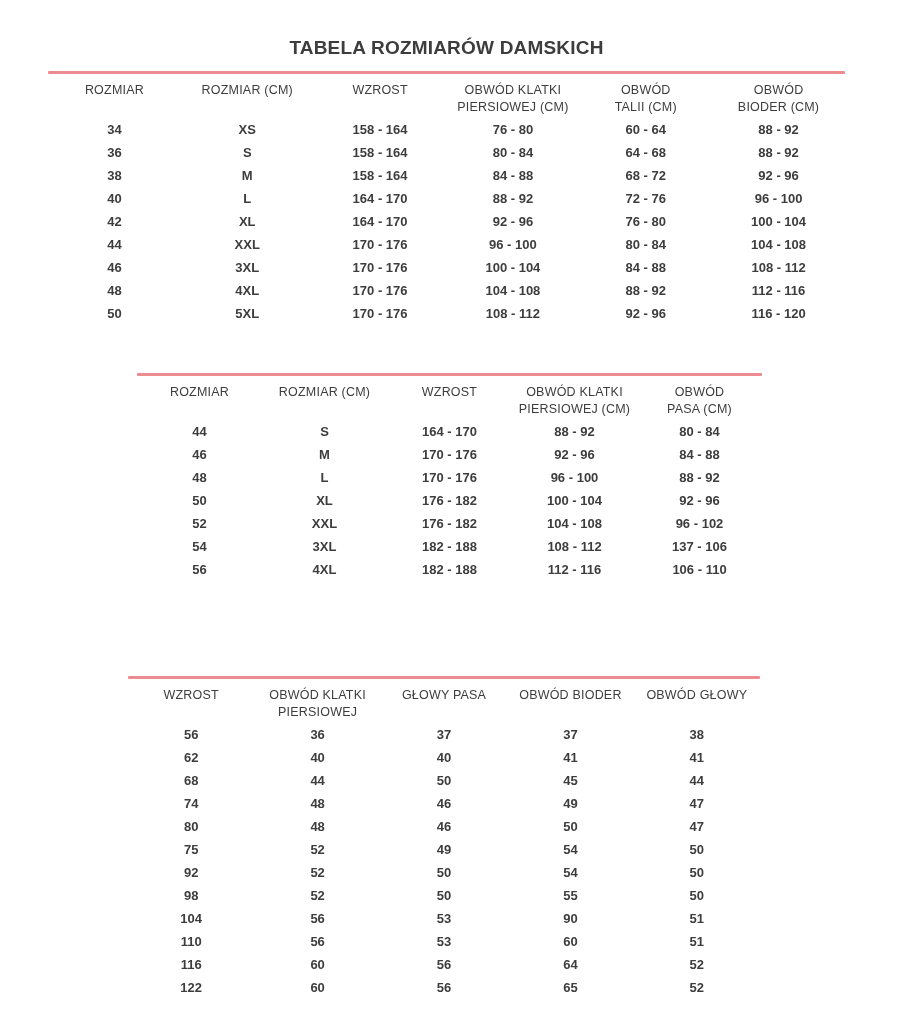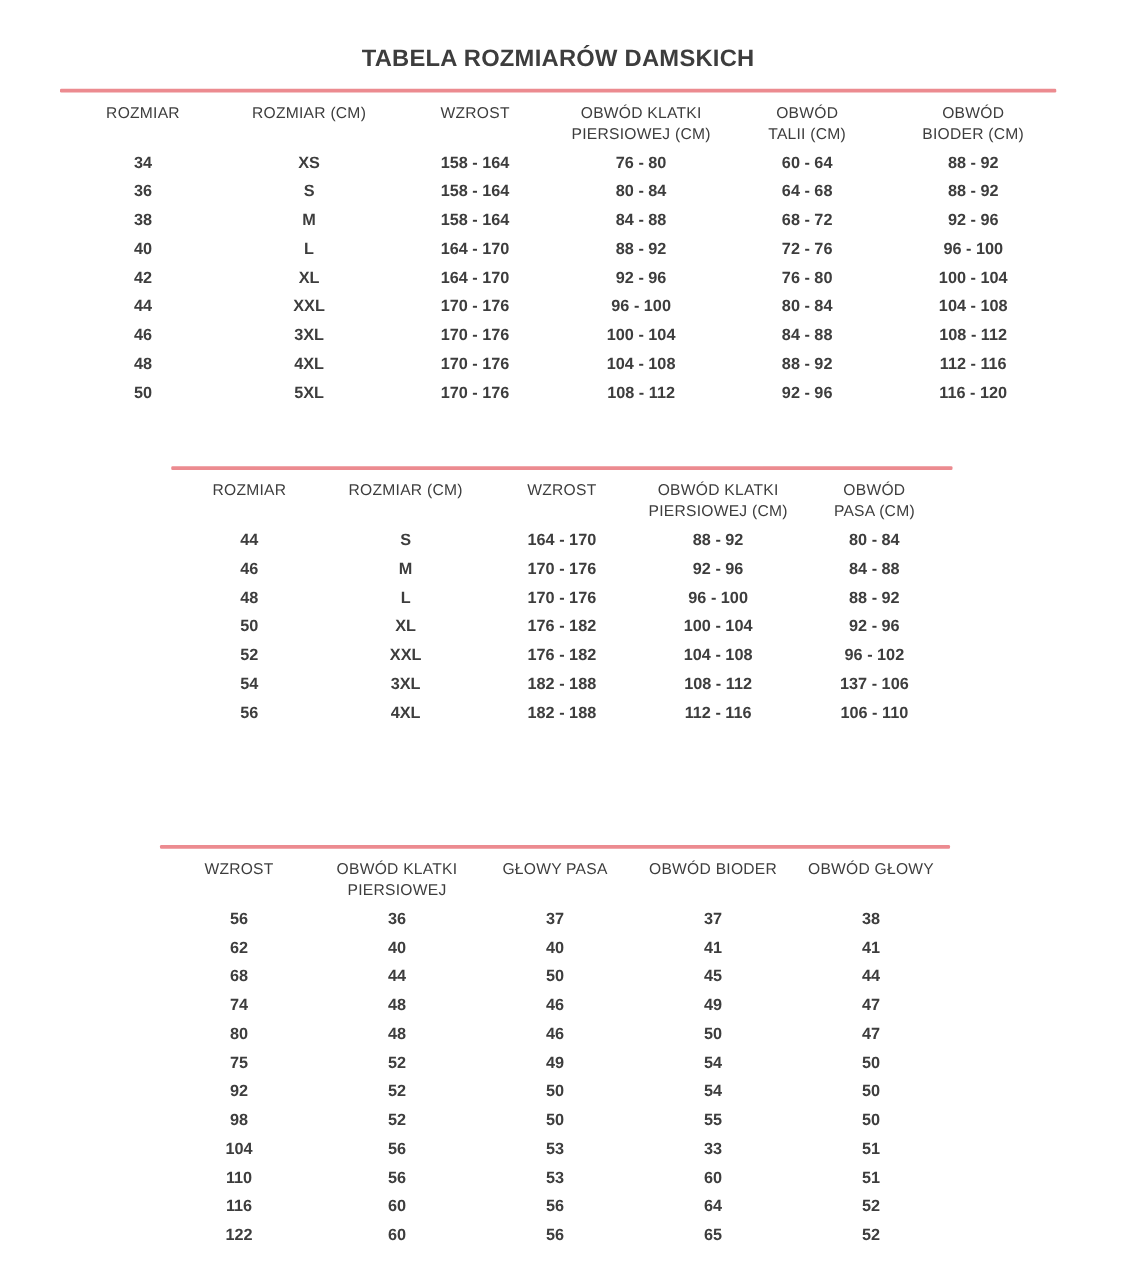--- a/index.html
+++ b/index.html
@@ -315,21 +315,21 @@
           <div class="td">98</div>
           <div class="td">52</div>
           <div class="td">50</div>
           <div class="td">55</div>
           <div class="td">50</div>
         </div>
         <div class="tr">
           <div class="td">104</div>
           <div class="td">56</div>
           <div class="td">53</div>
-          <div class="td">33</div>
+          <div class="td">90</div>
           <div class="td">51</div>
         </div>
         <div class="tr">
           <div class="td">110</div>
           <div class="td">56</div>
           <div class="td">53</div>
           <div class="td">60</div>
           <div class="td">51</div>
         </div>
         <div class="tr">

